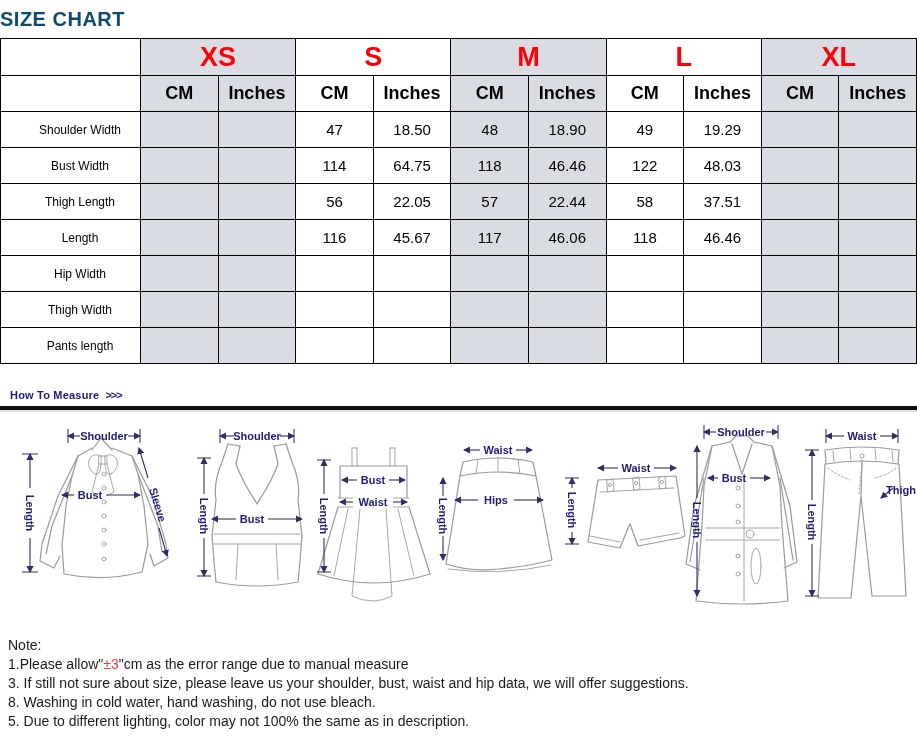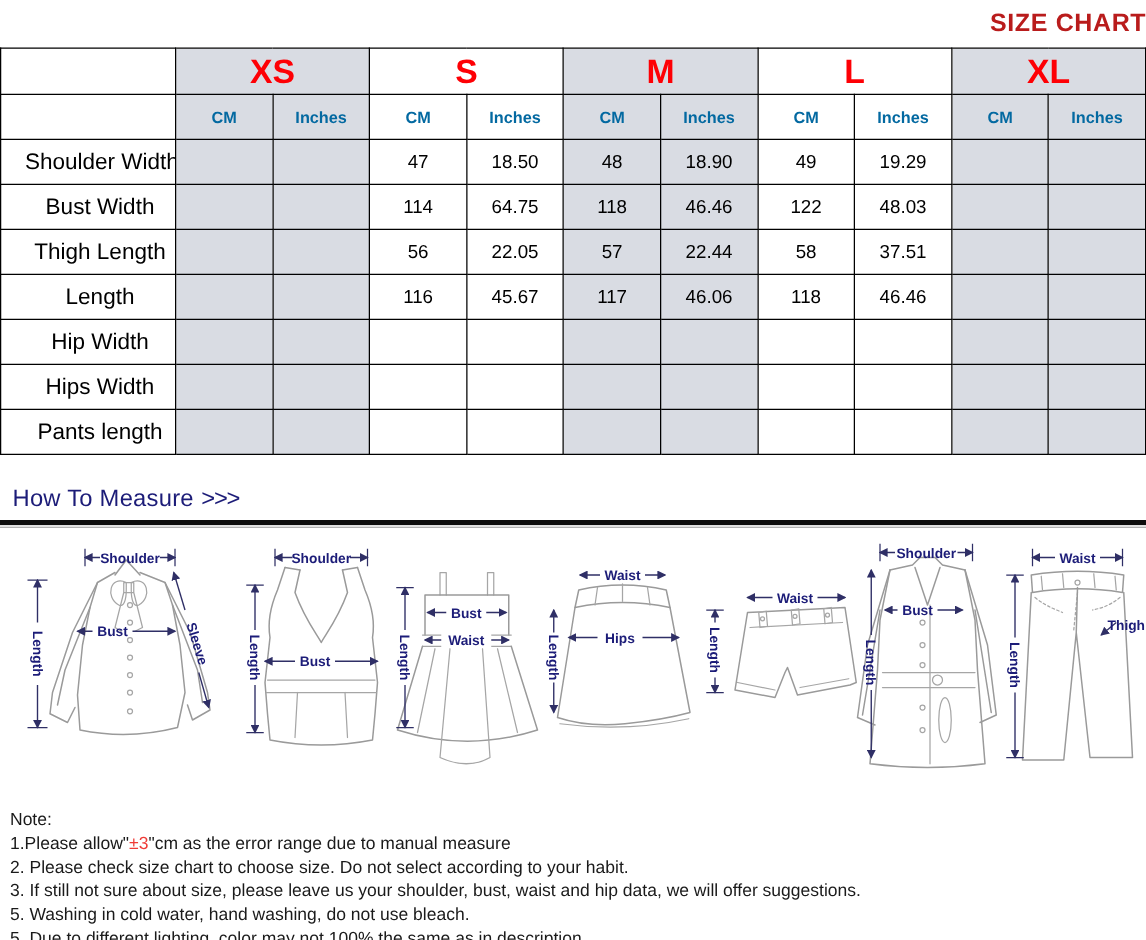--- a/index.html
+++ b/index.html
@@ -1,32 +1,32 @@
 <!DOCTYPE html>
 <html><head>
 <meta charset="utf-8">
 <style>
   html,body{margin:0;padding:0;background:#fff;}
   .page{width:917px;height:752px;overflow:hidden;background:#fff;
         font-family:"Liberation Sans",sans-serif;position:relative;}
   
-  .title{ text-align:right;font-size:20px;font-weight:bold;color:#b91c1c;
+  .title{ text-align:left;font-size:20px;font-weight:bold;color:#0c4a6e;
           padding:8px 0 7px 0;letter-spacing:.5px;}
   
   table.size-chart{border-collapse:collapse;table-layout:fixed;width:917px;}
   table.size-chart th,table.size-chart td{
      border:1px solid #000;text-align:center;vertical-align:middle;padding:0;
      overflow:hidden;white-space:nowrap;}
   tr.size-row th{height:36px;font-size:27px;font-weight:bold;color:#fe0005;}
-  tr.unit-row th{height:35px;font-size:13px;font-weight:bold;color:#0369a1;}
-  tbody th.rowlabel{height:35px;font-weight:normal;font-size:18px;color:#000;padding-left:19px;}
+  tr.unit-row th{height:35px;font-size:18px;font-weight:bold;color:#000000;}
+  tbody th.rowlabel{height:35px;font-weight:normal;font-size:12px;color:#000;padding-left:19px;}
   tbody td.val{height:35px;font-size:15px;color:#000;}
   .shade{background:#d9dce3;}
   
-  .htm-head{margin:25px 0 5px 10px;font-size:19px;font-weight:normal;
+  .htm-head{margin:25px 0 5px 10px;font-size:11px;font-weight:bold;
             color:#1c1c78;letter-spacing:.2px;}
   .htm-head .arrows{margin-left:6px;letter-spacing:-1px;}
   .divider{height:4px;background:#0d0d0d;border-bottom:2px solid #e0e0e0;}
   
   svg.figures{display:block;margin-top:4px;}
   .garment{fill:none;stroke:#9a9a9a;stroke-width:1.2;
            stroke-linecap:round;stroke-linejoin:round;}
   .detail{fill:none;stroke:#a6a6a6;stroke-width:1;
           stroke-linecap:round;stroke-linejoin:round;}
   .arrow{stroke:#2f2f66;stroke-width:1.1;fill:none;}
@@ -132,21 +132,21 @@
           <td class="val"></td>
           <td class="val"></td>
           <td class="val shade"></td>
           <td class="val shade"></td>
           <td class="val"></td>
           <td class="val"></td>
           <td class="val shade"></td>
           <td class="val shade"></td>
         </tr>
         <tr>
-          <th class="rowlabel">Hips Width</th>
+          <th class="rowlabel">Thigh Width</th>
           <td class="val shade"></td>
           <td class="val shade"></td>
           <td class="val"></td>
           <td class="val"></td>
           <td class="val shade"></td>
           <td class="val shade"></td>
           <td class="val"></td>
           <td class="val"></td>
           <td class="val shade"></td>
           <td class="val shade"></td>
@@ -335,19 +335,18 @@
       <line class="arrow" x1="812" y1="128" x2="812" y2="180" marker-end="url(#ah)"></line>
       <line class="tick" x1="805" y1="34" x2="819" y2="34"></line>
       <line class="tick" x1="805" y1="180" x2="819" y2="180"></line>
       <text class="mlabel" x="808" y="106" text-anchor="middle" transform="rotate(90 808 106)">Length</text>
     </g>
   </svg>
 
   <div class="notes">
     <div>Note:</div>
     <div><span>1.Please allow"</span><span class="red">±3</span><span>"cm as the error range due to manual measure</span></div>
-    <div>2. Please check size chart to choose size. Do not select according to your habit.</div>
     <div>3. If still not sure about size, please leave us your shoulder, bust, waist and hip data, we will offer suggestions.</div>
-    <div>5. Washing in cold water, hand washing, do not use bleach.</div>
+    <div>8. Washing in cold water, hand washing, do not use bleach.</div>
     <div>5. Due to different lighting, color may not 100% the same as in description.</div>
   </div>
 
 </div>
 
 </body></html>

